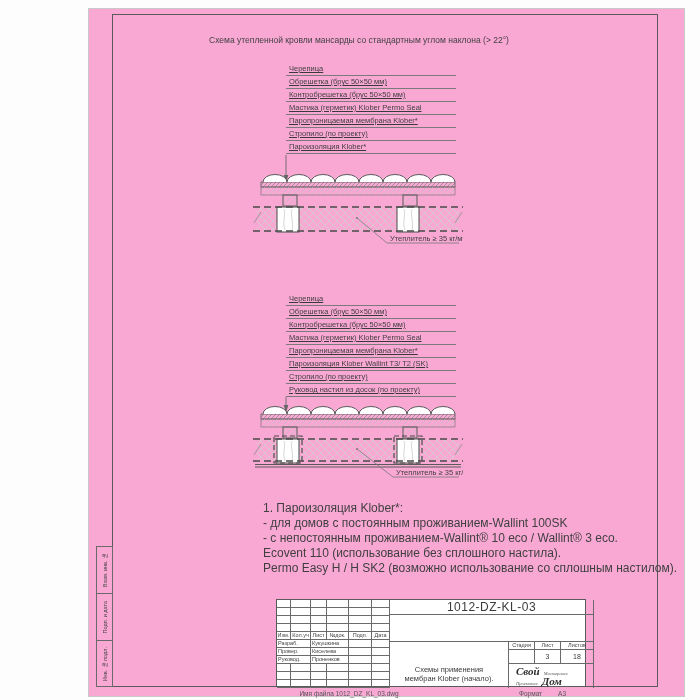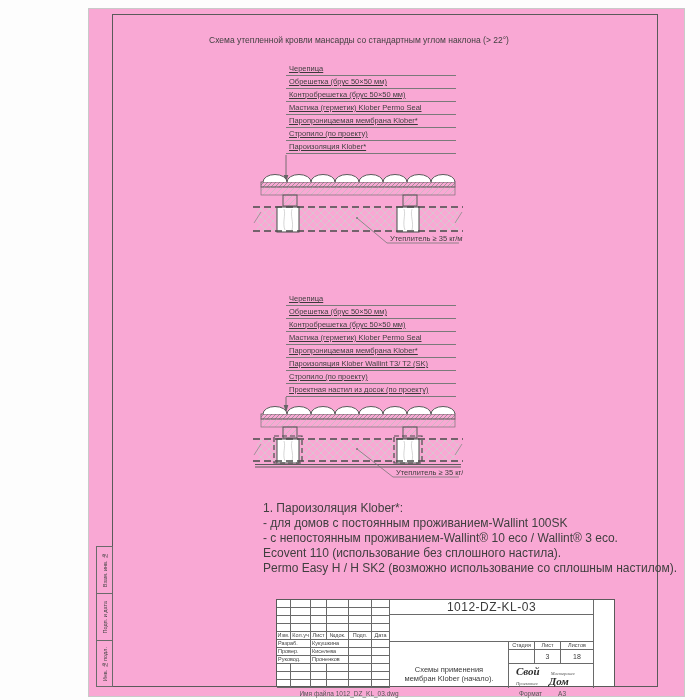--- a/index.html
+++ b/index.html
@@ -10,33 +10,33 @@
 
   .sec-title { position:absolute; left:60px; width:420px; text-align:center; font-size:8.5px; color:#3f3f3f; }
 
   .layer-list { position:absolute; width:170px;text-decoration:underline; }
   .layer-item { height:13px; border-bottom:1px solid #7a7a7a; font-size:7.5px; line-height:12px; padding-left:3px; white-space:nowrap; overflow:visible; color:#3f3f3f; }
 
   .notes { position:absolute; left:174px; top:494px; width:330px; }
   .note-line { font-size:12px; line-height:10px; margin-bottom:5px; white-space:nowrap; color:#3f3f3f; }
 
   
-  .stamp { position:absolute; left:187px; top:590px; width:339px; height:88px; border:1px solid #5a5a5a; background:#fff; }
+  .stamp { position:absolute; left:187px; top:590px; width:310px; height:88px; border:1px solid #5a5a5a; background:#fff; }
   .rev-table { position:absolute; left:0; top:0; width:113px; height:88px;
     display:grid; grid-template-columns:14px 20px 16px 22px 23px 18px; grid-auto-rows:8px; }
   .rev-table > div { border-right:1px solid #6a6a6a; border-bottom:1px solid #6a6a6a; font-size:5.5px; line-height:7px; overflow:hidden; text-align:center; color:#444; }
   .rev-table > .sp2 { grid-column: span 2; text-align:left; padding-left:1px; }
   .cell-box { position:absolute; border-right:1px solid #6a6a6a; border-bottom:1px solid #6a6a6a; overflow:hidden; }
   .doc-num { left:113px; top:0; width:204px; height:15px; font-size:12px; line-height:14px; text-align:center; letter-spacing:.5px; color:#3a3a3a; }
   .name-box { left:113px; top:15px; width:204px; height:27px; }
   .title-box { left:113px; top:42px; width:119px; height:46px; border-bottom:none; display:flex; align-items:flex-end; justify-content:center; text-align:center; font-size:7.5px; line-height:9px; padding-bottom:5px; }
   .stg-h { top:42px; height:8px; font-size:5.5px; line-height:7px; text-align:center; color:#444; }
   .stg-v { top:50px; height:14px; font-size:7px; line-height:13px; text-align:center; }
   .logo-box { left:232px; top:64px; width:85px; height:24px; border-bottom:none; display:flex; flex-direction:column; justify-content:center; padding-left:7px; }
-  .logo-row { display:flex; align-items:baseline; gap:11px; }
+  .logo-row { display:flex; align-items:baseline; gap:4px; }
   .logo-big { font-family:"Liberation Serif", serif; font-style:italic; font-weight:bold; font-size:11px; line-height:10px; color:#2e2e2e; }
   .logo-small { font-family:"Liberation Serif", serif; font-style:italic; font-size:4.5px; color:#555; }
 
   
   .side-strip { position:absolute; left:7px; top:537px; width:17px; height:141px; border:1px solid #6a6a6a; }
   .side-cell { width:100%; height:47px; border-bottom:1px solid #6a6a6a; display:flex; align-items:center; justify-content:center; }
   .side-cell:last-child { border-bottom:none; }
   .side-cell span { writing-mode:vertical-rl; transform:rotate(180deg); font-size:5.5px; white-space:nowrap; color:#444; }
 
   .caption { position:absolute; font-size:6.5px; color:#555; }
@@ -107,21 +107,21 @@
 
 
   <div class="layer-list" style="left:197px; top:284px">
     <div class="layer-item">Черепица</div>
     <div class="layer-item">Обрешетка (брус 50×50 мм)</div>
     <div class="layer-item">Контробрешетка (брус 50×50 мм)</div>
     <div class="layer-item">Мастика (герметик) Klober  Permo Seal</div>
     <div class="layer-item">Паропроницаемая мембрана Klober*</div>
     <div class="layer-item">Пароизоляция Klober Wallint T3/ T2 (SK)</div>
     <div class="layer-item">Стропило (по проекту)</div>
-    <div class="layer-item">Проектная настил из досок (по проекту)</div>
+    <div class="layer-item">Руковод настил из досок (по проекту)</div>
   </div>
 
   <svg class="abs" style="left:193px; top:388px" width="9" height="16">
     <line x1="4" y1="0" x2="4" y2="9" stroke="#666" stroke-width="0.9"></line>
     <polygon points="4,16 1.7,8 6.3,8" fill="#666"></polygon>
   </svg>
 
   <svg class="abs" style="left:164px; top:392px" width="210" height="84" viewBox="0 0 210 84">
     <rect x="4" y="38" width="202" height="22" fill="url(#crossHatch)"></rect>
     <rect x="8" y="13" width="194" height="5" fill="url(#denseHatch)" stroke="#5a5a5a" stroke-width="0.8"></rect>

